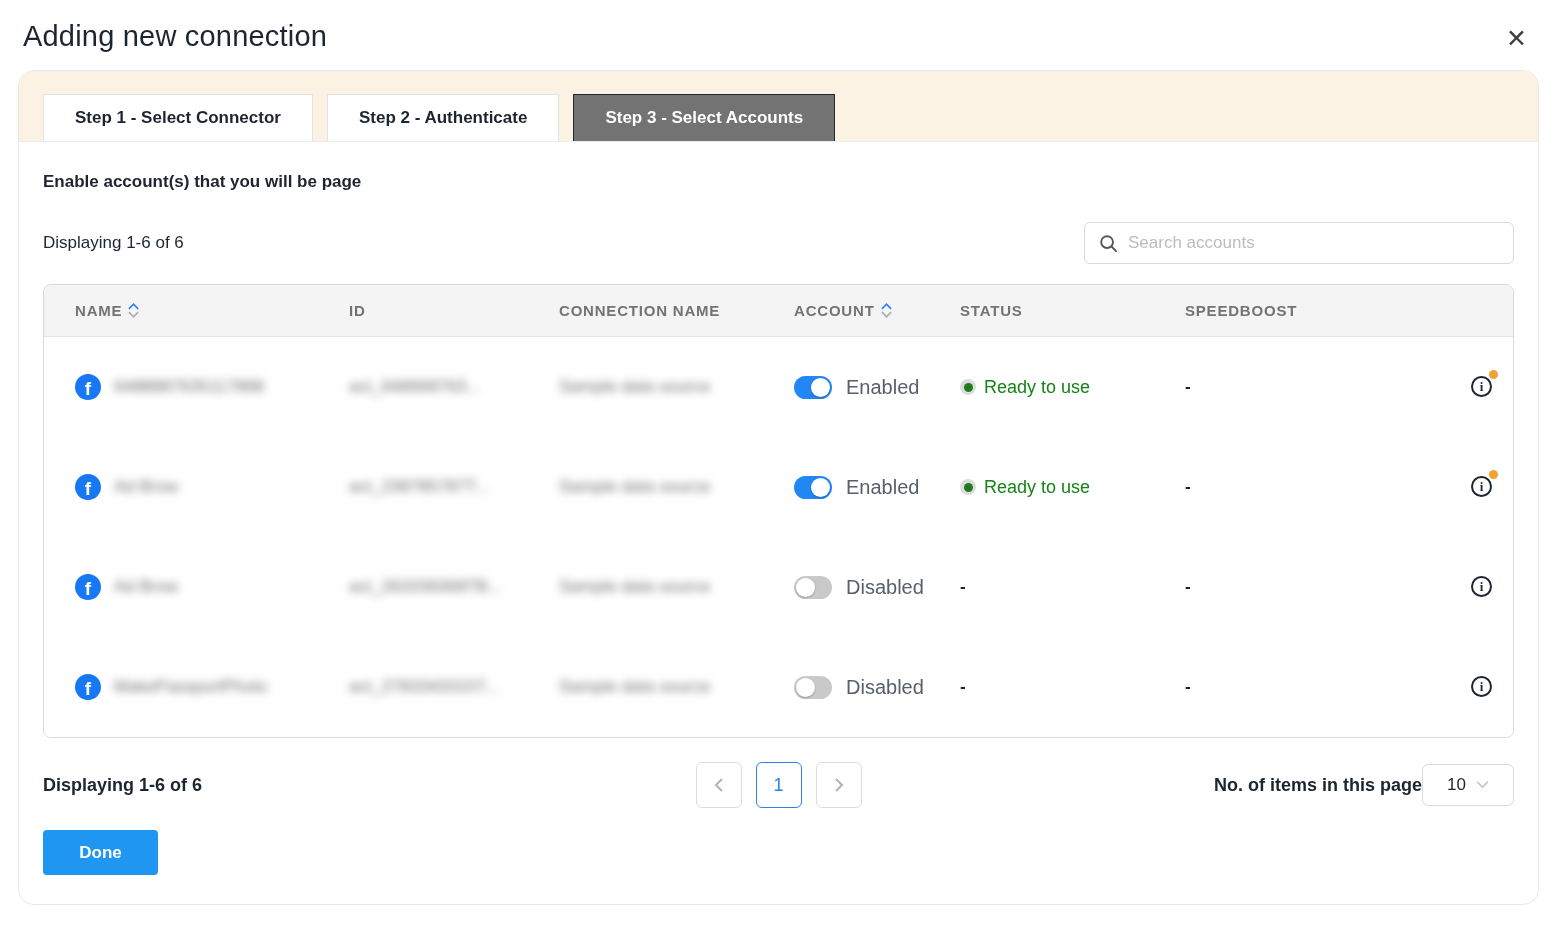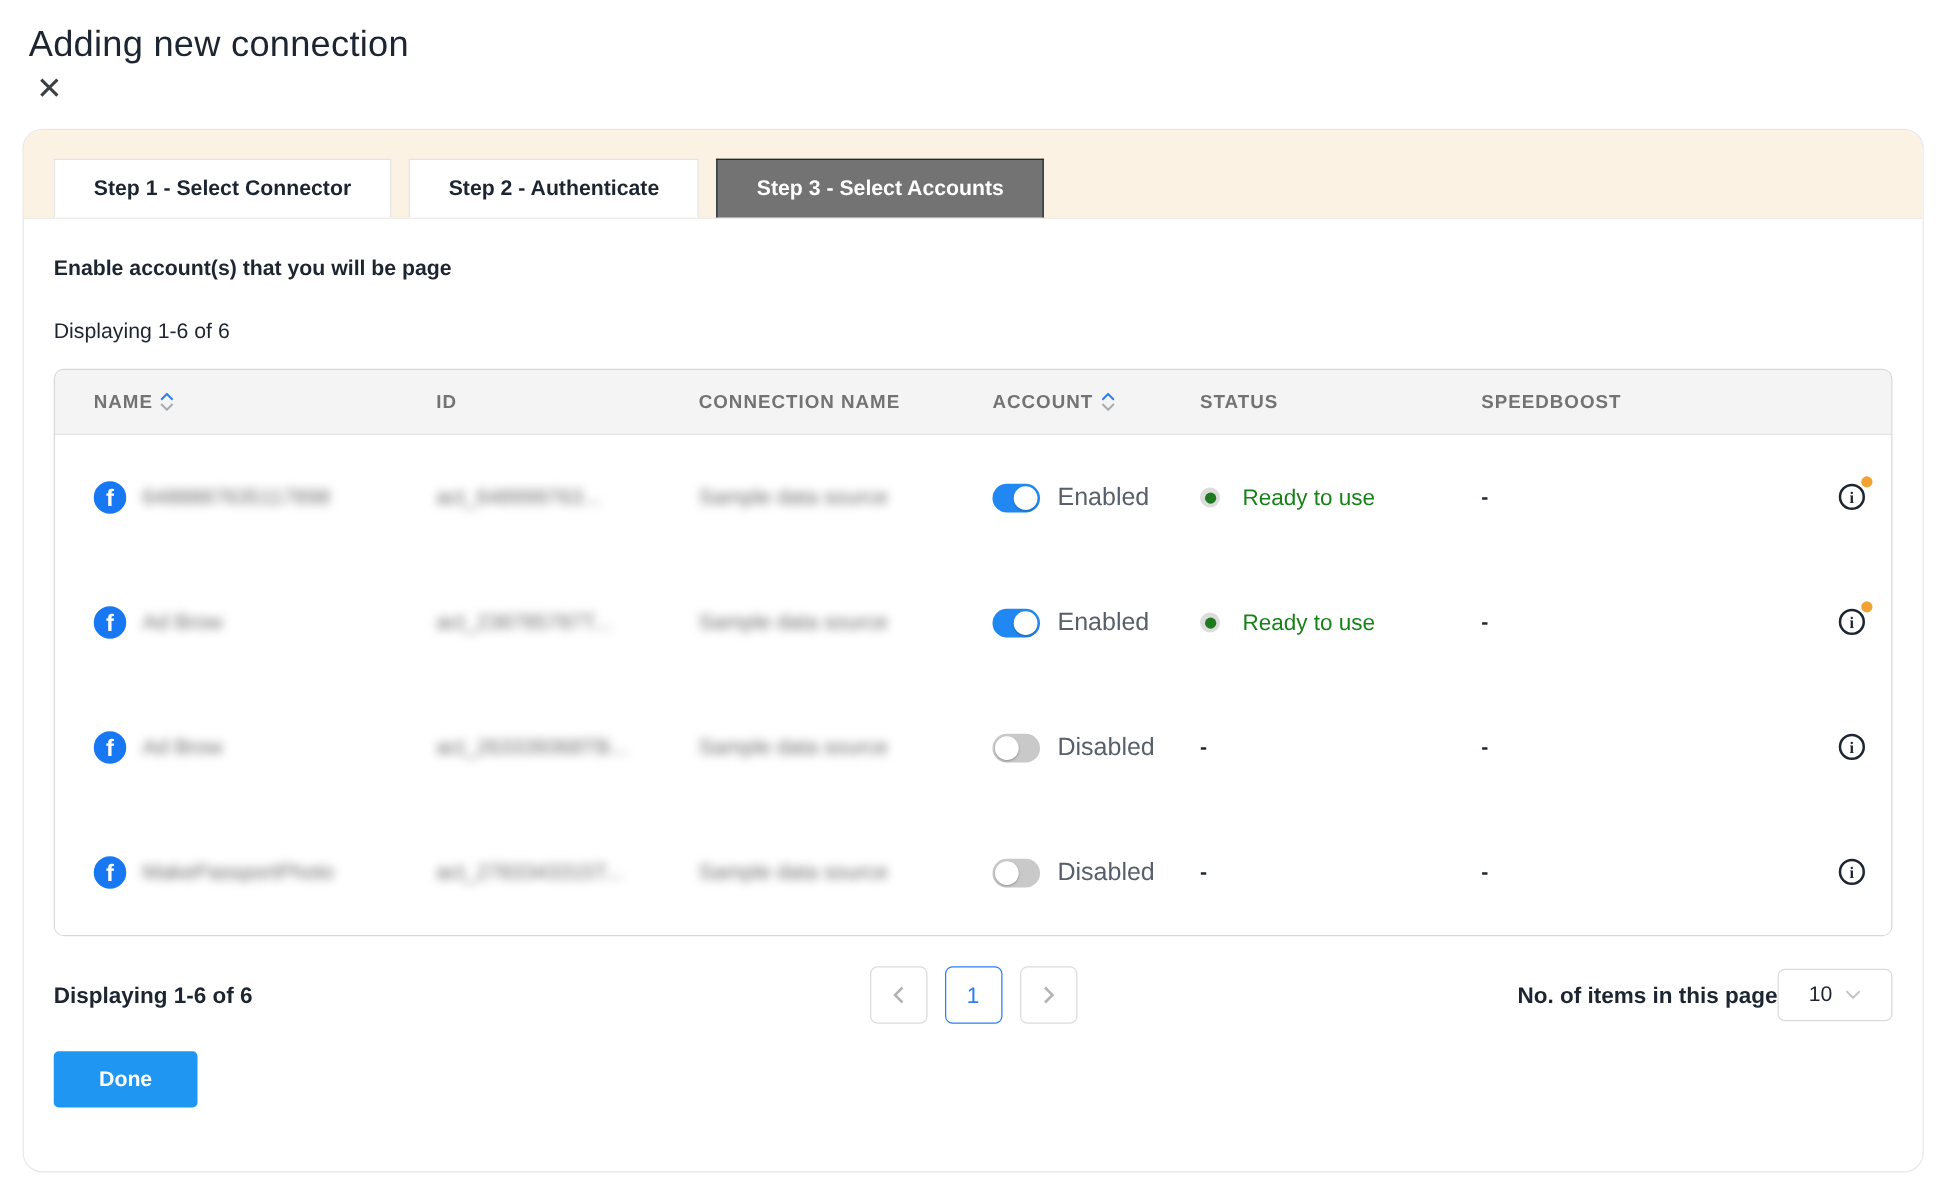--- a/index.html
+++ b/index.html
@@ -1,19 +1,19 @@
 <!DOCTYPE html>
 <html><head>
 <meta charset="utf-8">
 <style>
   * { margin:0; padding:0; box-sizing:border-box; }
   html,body { width:1557px; height:948px; background:#ffffff; font-family:"Liberation Sans", sans-serif; color:#1d2530; overflow:hidden; }
 
   
-  .modal-header { display:flex; justify-content:space-between; align-items:flex-start; padding:20px 24px 0 23px;flex-direction:column; }
+  .modal-header { display:flex; justify-content:space-between; align-items:flex-start; padding:20px 24px 0 23px; }
   .modal-title { font-size:29px; font-weight:500; letter-spacing:0.2px; color:#1d2530; }
   .close-btn { font-size:25px; color:#3c4043; cursor:pointer; line-height:1; padding:6px 6px; font-weight:400; }
 
   
   .panel { margin:13px 18px 0 18px; border:1px solid #e8e8e8; border-radius:16px; height:835px; background:#ffffff; overflow:hidden; }
   .tab-strip { background:#fcf2e3; padding:23px 0 0 24px; display:flex; gap:14px; align-items:flex-end; border-bottom:1px solid #ececec; }
   .tab { height:47px; display:flex; align-items:center; padding:0 31px; background:#ffffff; border:1px solid #e3e3e3; border-bottom:none; font-size:17px; font-weight:700; color:#1d2530; cursor:pointer; white-space:nowrap; }
   .tab.active { background:#737373; color:#ffffff; border-color:#1d2936; }
 
   
@@ -39,21 +39,21 @@
   .fb-icon { width:26px; height:26px; min-width:26px; border-radius:50%; background:#1877f2; color:#fff; display:flex; align-items:flex-end; justify-content:center; font-weight:700; font-size:19px; line-height:23px; margin-right:13px; overflow:hidden; }
 
   .toggle { width:38px; height:23px; border-radius:12px; position:relative; margin-right:14px; cursor:pointer; }
   .toggle.on { background:#2188f3; }
   .toggle.off { background:#c9c9c9; }
   .knob { width:19px; height:19px; border-radius:50%; background:#fff; position:absolute; top:2px; box-shadow:0 1px 2px rgba(0,0,0,0.25); }
   .toggle.on .knob { right:2px; }
   .toggle.off .knob { left:2px; }
   .toggle-label { color:#57606a; font-size:20px; }
 
-  .status-ok { display:flex; align-items:center; gap:18px; color:#168217; font-size:18px; font-weight:500; }
+  .status-ok { display:flex; align-items:center; gap:8px; color:#168217; font-size:18px; font-weight:500; }
   .status-dot { width:16px; height:16px; border-radius:50%; background:#dcdcdc; display:flex; align-items:center; justify-content:center; }
   .status-dot::after { content:""; width:9px; height:9px; border-radius:50%; background:#1f7a1f; }
   .dash { color:#1d2530; font-weight:700; }
 
   .info-wrap { position:relative; width:22px; height:22px; justify-self:end; }
   .info-icon { width:21px; height:21px; border:2px solid #1d2530; border-radius:50%; display:flex; align-items:center; justify-content:center; font-size:13px; font-weight:700; color:#1d2530; font-family:"Liberation Serif", serif; cursor:pointer; }
   .notif-dot { position:absolute; top:-6px; right:-5px; width:9px; height:9px; border-radius:50%; background:#f0a232; }
 
   
   .footer-bar { display:flex; align-items:center; margin-top:26px; position:relative; }
@@ -82,20 +82,29 @@
     <div class="tab">Step 1 - Select Connector</div>
     <div class="tab">Step 2 - Authenticate</div>
     <div class="tab active">Step 3 - Select Accounts</div>
   </div>
 
   <div class="content">
     <div class="section-heading">Enable account(s) that you will be page</div>
 
     <div class="top-bar">
       <div class="displaying-top">Displaying 1-6 of 6</div>
+      <div class="search-box">
+        <span>
+          <svg width="19" height="19" viewBox="0 0 20 20">
+              <circle cx="8.5" cy="8.5" r="6.2" fill="none" stroke="#52575c" stroke-width="2"></circle>
+              <line x1="13.2" y1="13.2" x2="18" y2="18" stroke="#52575c" stroke-width="2" stroke-linecap="round"></line>
+            </svg>
+        </span>
+        <input type="text" placeholder="Search accounts" style="">
+      </div>
     </div>
 
     <div class="table-card">
       <div class="thead">
         <div class="th">
           <span>NAME</span>
           <span class="sort-icon">
             <svg width="11" height="7" viewBox="0 0 12 7">
                 <polyline points="1,6 6,1 11,6" fill="none" stroke="#2f80ed" stroke-width="1.8"></polyline>
               </svg>

